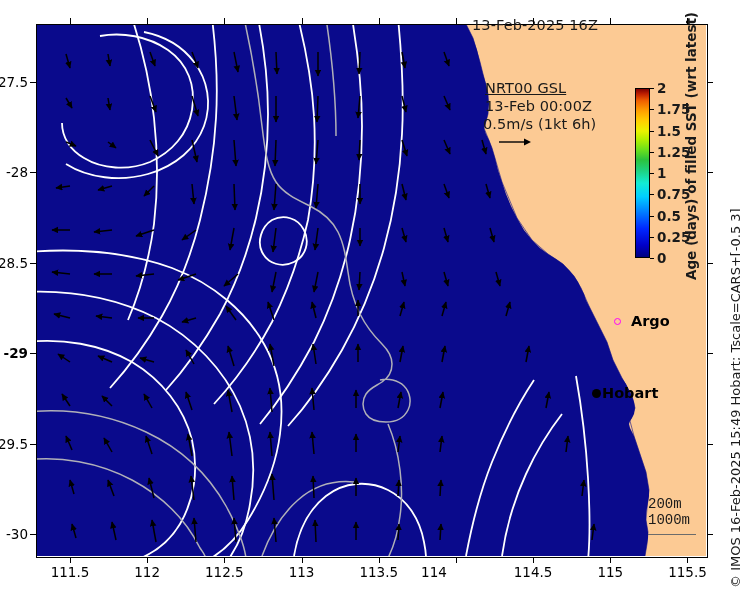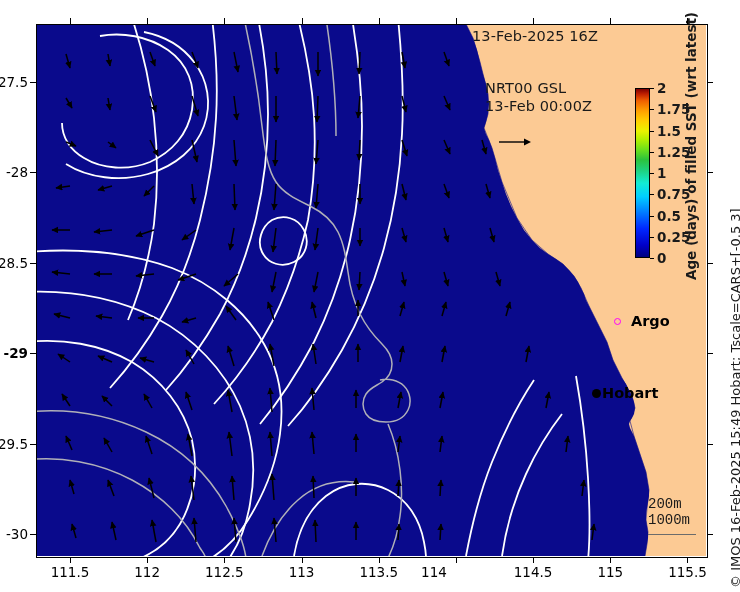--- a/index.html
+++ b/index.html
@@ -88,22 +88,22 @@
   }
 
   
   .map-text {
     position: absolute;
     font-size: 14.5px;
     color: #1a1a1a;
     white-space: nowrap;
     letter-spacing: 0.1px;
   }
-  #ann-datestamp { left: 472px; top: 28px; }
-  #ann-model    { left: 485px; top: 80px; }
+  #ann-datestamp { left: 472px; top: 17px; }
+  #ann-model    { left: 485px; top: 80px; text-decoration: underline; }
   #ann-modeldate{ left: 485px; top: 98px; }
   #ann-speed    { left: 483px; top: 116px; }
 
   #vector-key {
     position: absolute;
     left: 498px;
     top: 136px;
     width: 34px;
     height: 12px;
   }
@@ -494,20 +494,21 @@
                  L594,397 L598,412 L604,430 L610,448 L613,466
                  L611,484 L610,496 L612,508 L611,520 L609,532"></path>
       </g>
     </svg>
   </div>
   <div id="plot-border"></div>
 
   <div class="map-text" id="ann-datestamp">13-Feb-2025 16Z</div>
   <div class="map-text" id="ann-model">NRT00 GSL</div>
   <div class="map-text" id="ann-modeldate">13-Feb 00:00Z</div>
+  <div class="map-text" id="ann-speed">0.5m/s (1kt 6h)</div>
 
   <svg id="vector-key" viewBox="0 0 34 12">
     <line x1="1" y1="6" x2="27" y2="6" stroke="#000000" stroke-width="1.4"></line>
     <path d="M26,2.6 L33,6 L26,9.4 z" fill="#000000"></path>
   </svg>
 
   <div id="argo-marker"></div>
   <div id="argo-label">Argo</div>
   <div id="dongara-marker"></div>
   <div id="dongara-label">Hobart</div>

